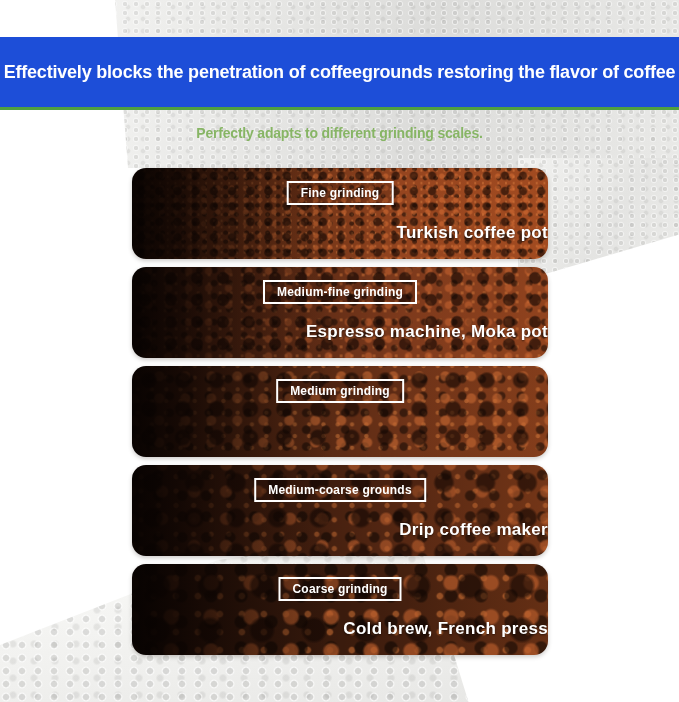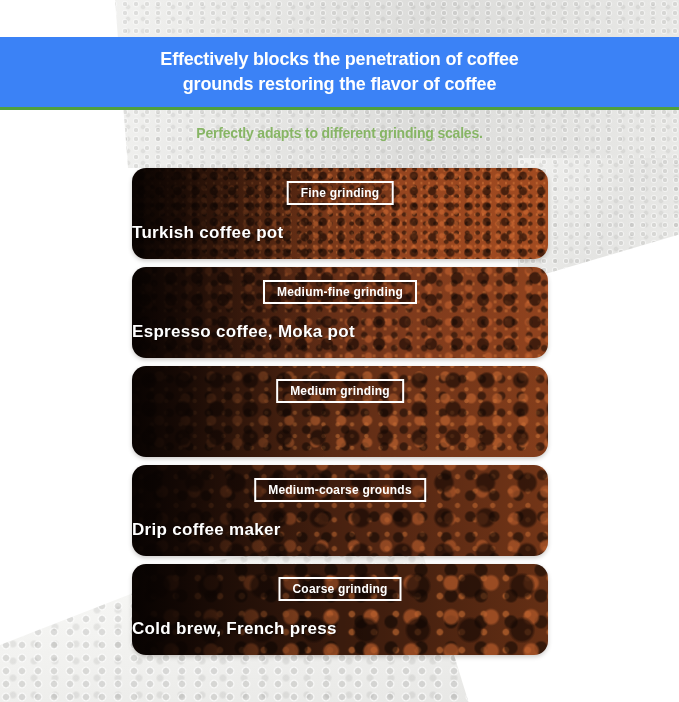--- a/index.html
+++ b/index.html
@@ -31,22 +31,22 @@
     background:
       radial-gradient(circle at 6px 6px, rgba(122,122,120,.20) 0 2.6px, rgba(255,255,255,.65) 3.8px, transparent 5px) 0 0/16px 13px,
       radial-gradient(circle at 13px 11px, rgba(122,122,120,.14) 0 2.4px, transparent 4.4px) 0 0/21px 17px,
       linear-gradient(170deg,#fbfbf9 0%,#efefed 55%,#e4e4e2 100%);
     clip-path:polygon(0 63%,32% 8%,44% 0,62% 0,69% 100%,0 100%);
   }
 
   
   .banner{
     position:absolute;left:0;top:37px;width:100%;height:70px;
-    background:#3b82f6;border-bottom:3px solid #50a03e;
-    display:flex;flex-direction:column;justify-content:center;align-items:center;
+    background:#1d4ed8;border-bottom:3px solid #50a03e;
+    display:flex;flex-direction:row;justify-content:center;align-items:center;
     z-index:3;
   }
   .banner .bline{
     color:#ffffff;font-weight:bold;font-size:18px;line-height:25px;
     letter-spacing:-0.2px;text-align:center;white-space:nowrap;
   }
 
   
   .subtitle{
     position:absolute;left:0;top:125px;width:100%;text-align:center;
@@ -84,21 +84,21 @@
   .g3{--g:16px;--base:#572813;--hi:rgba(182,92,44,.62);--hi2:rgba(214,118,56,.46);}
   .g4{--g:20px;--base:#45200f;--hi:rgba(188,94,44,.66);--hi2:rgba(224,124,58,.5);}
 
   .badge{
     position:absolute;top:13px;left:50%;transform:translateX(-50%);
     border:2px solid #ffffff;background:rgba(20,8,4,.15);
     color:#ffffff;font-weight:bold;font-size:12px;letter-spacing:.2px;
     padding:3px 12px;white-space:nowrap;
   }
   .appliance{
-    position:absolute;top:55px;left:0;width:100%;text-align:left;
+    position:absolute;top:55px;left:0;width:100%;text-align:right;
     color:#ffffff;font-weight:bold;font-size:17px;letter-spacing:.3px;
     text-shadow:0 1px 2px rgba(0,0,0,.55);
   }
 </style>
 </head>
 <body>
 
 <div class="stage">
 
   <div class="paper paper-upper"></div>
@@ -114,21 +114,21 @@
 
   <div class="rows">
 
     <div class="grind-row g0">
       <div class="badge">Fine grinding</div>
       <div class="appliance">Turkish coffee pot</div>
     </div>
 
     <div class="grind-row g1">
       <div class="badge">Medium-fine grinding</div>
-      <div class="appliance">Espresso coffee, Moka pot</div>
+      <div class="appliance">Espresso machine, Moka pot</div>
     </div>
 
     <div class="grind-row g2">
       <div class="badge">Medium grinding</div>
     </div>
 
     <div class="grind-row g3">
       <div class="badge">Medium-coarse grounds</div>
       <div class="appliance">Drip coffee maker</div>
     </div>

